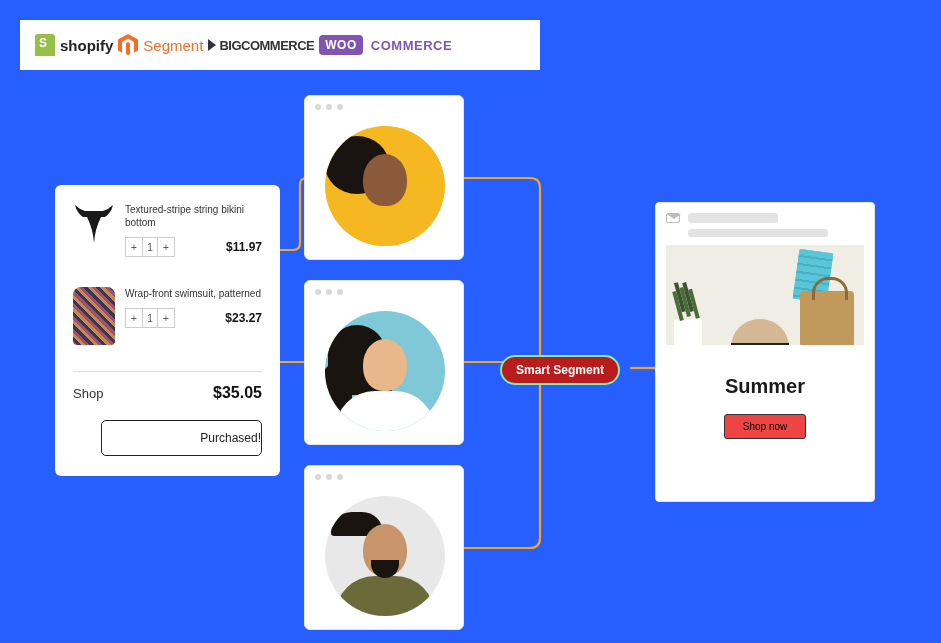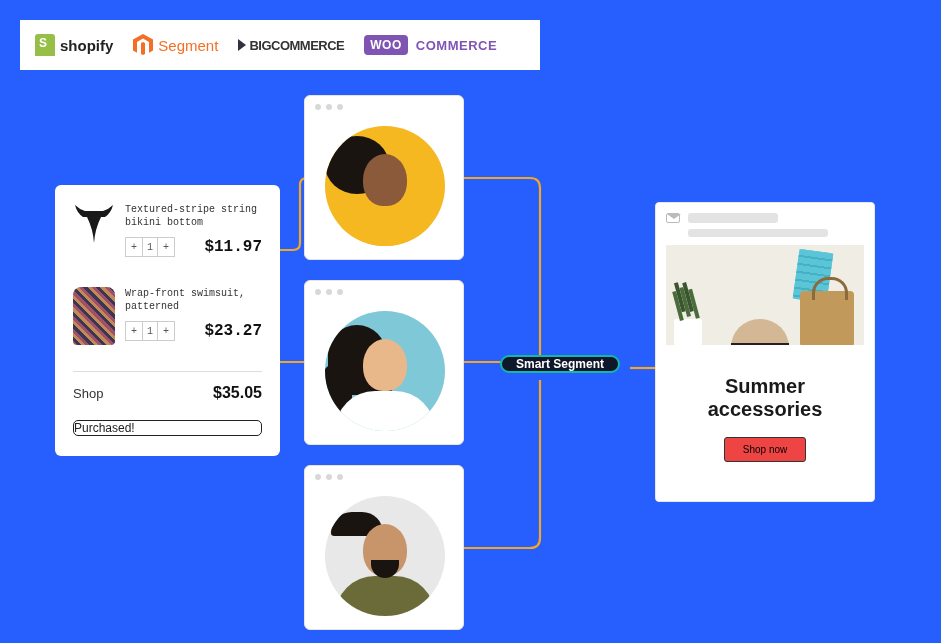--- a/index.html
+++ b/index.html
@@ -15,21 +15,21 @@
   
   .platforms-bar {
     position: absolute;
     top: 20px;
     left: 20px;
     width: 520px;
     height: 50px;
     background: #fff;
     display: flex;
     align-items: center;
-    gap: 20px;
+    gap: 5px;
     padding: 0 15px;
   }
   .platform-logo { display: flex; align-items: center; gap: 5px; }
   .shopify-mark { width: 20px; height: 22px; background: #95bf47; border-radius: 3px 3px 0 0; position: relative; }
   .shopify-mark::before { content:"S"; position:absolute; left:4px; top:2px; color:#fff; font-weight:bold; font-size:12px; }
   .shopify-text { font-weight: 600; color: #222; font-size: 15px; }
   .magento-mark { width: 20px; height: 22px; position: relative; }
   .magento-mark svg { display:block; }
   .magento-text { color: #f46f25; font-size: 15px; font-weight: 400; }
   .bigcommerce-text { font-weight: 800; font-size: 13px; color: #333; letter-spacing: -0.5px; display:flex; align-items:center; }
@@ -44,35 +44,36 @@
     left: 55px;
     width: 225px;
     background:#fff;
     border-radius: 6px;
     padding: 18px 18px 20px;
   }
   .cart-item { display:flex; gap:10px; margin-bottom: 30px; }
   .item-thumb { width: 42px; height: 54px; flex:none; }
   .bikini { width:42px; height:44px; position:relative; }
   .swimsuit { width:42px; height:58px; background: repeating-linear-gradient(45deg,#a0506a 0 3px,#3a3550 3px 6px,#c28a55 6px 9px); border-radius: 8px 8px 4px 4px; }
-  .item-info { flex:1;font-family:Liberation Mono, monospace; }
+  .item-info { flex:1; }
   .item-name { font-size: 10px; color:#333; line-height:1.3; margin-bottom:8px; }
   .item-row2 { display:flex; justify-content:space-between; align-items:center; }
   .qty { display:flex; border:1px solid #ccc; }
   .qty span { width:16px; height:18px; display:flex; align-items:center; justify-content:center; font-size:10px; color:#555; }
   .qty .mid { border-left:1px solid #ccc; border-right:1px solid #ccc; }
-  .price { font-size:16px; font-weight:800; color:#111; }
+  .price { font-size:12px; font-weight:800; color:#111; }
   .divider { height:1px; background:#ddd; margin: 0 0 12px; }
   .total-row { display:flex; justify-content:space-between; align-items:center; margin-bottom:18px; }
   .total-label { font-size:13px; color:#333; }
   .total-val { font-size:16px; font-weight:800; color:#111; }
   .purchased-btn {
     border:1.5px solid #222; border-radius:5px;
-    text-align:left; padding:0 0; font-size:12px; color:#222;
+    text-align:right; padding:10px 0; font-size:12px; color:#222;
     font-weight:500;
+    margin-left:28px;
   }
 
   
   .avatar-card {
     position:absolute;
     width: 160px; height: 165px;
     background:#fff; border-radius:6px;
     border:1px solid #e5e5e5;
   }
   .avatar-card .win-dots { position:absolute; top:8px; left:10px; display:flex; gap:5px; }
@@ -100,24 +101,24 @@
   .c2 .hair::before{content:"";position:absolute;left:-6px;top:38px;width:30px;height:50px;background:#1a1410;border-radius:20px;}
   .c2 .shoulders { background:#fff; }
   .c3 .head { background:#c8956a; }
   .c3 .hair { width:52px; height:24px; background:#1a1410; border-radius:26px 26px 4px 4px; top:-2px; left:-4px; }
   .c3 .beard { position:absolute; bottom:-2px; left:8px; width:28px; height:18px; background:#1a1410; border-radius:0 0 14px 14px; }
   .c3 .shoulders { background:#6b6b3a; }
 
   
   .segment-pill {
     position:absolute; top: 355px; left: 500px;
-    background:#0f172a; color:#fff;
-    border:2px solid #14b8a6;
+    background:#b91c1c; color:#fff;
+    border:2px solid #86efac;
     border-radius: 20px;
-    padding: 0 14px;
+    padding: 6px 14px;
     font-size: 12px; font-weight:700;
     z-index: 5;
   }
 
   
   .email-card {
     position:absolute; top: 202px; left: 655px;
     width: 220px; height: 300px;
     background:#fff; border-radius:4px;
     border:1px solid #e8e8e8;
@@ -308,16 +309,15 @@
     <div class="hat">
         <div class="hat-top">
           <div class="hat-band"></div>
         </div>
         <div class="hat-brim"></div>
       </div>
     <div class="surface"></div>
   </div>
   <div class="email-title">
     <span>Summer</span><br>
-    <span>accessories</span>
   </div>
   <button class="email-cta">Shop now</button>
 </div>
 
 </body></html>

